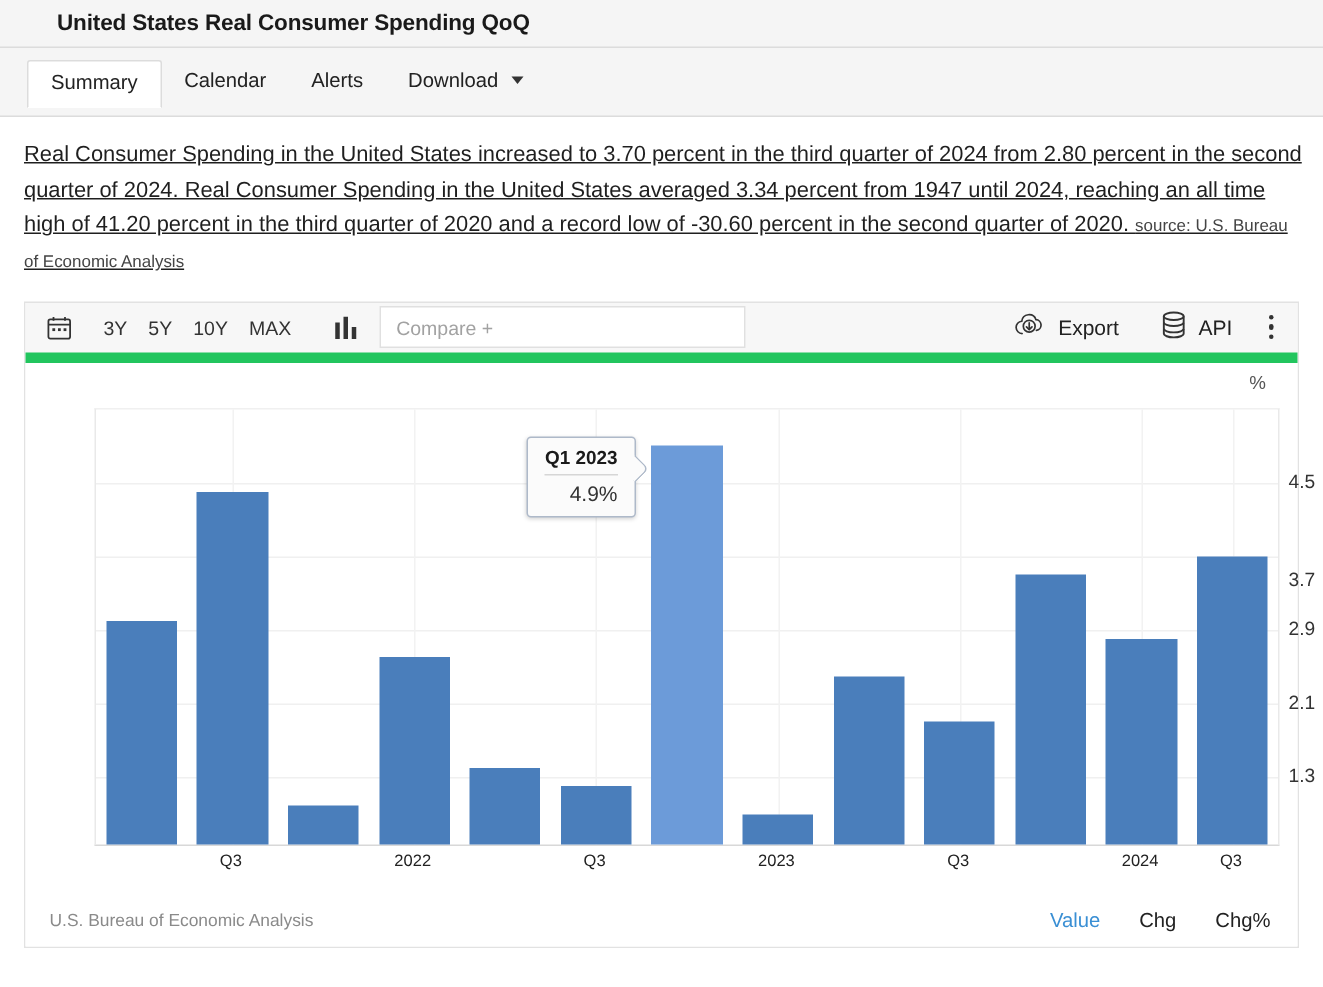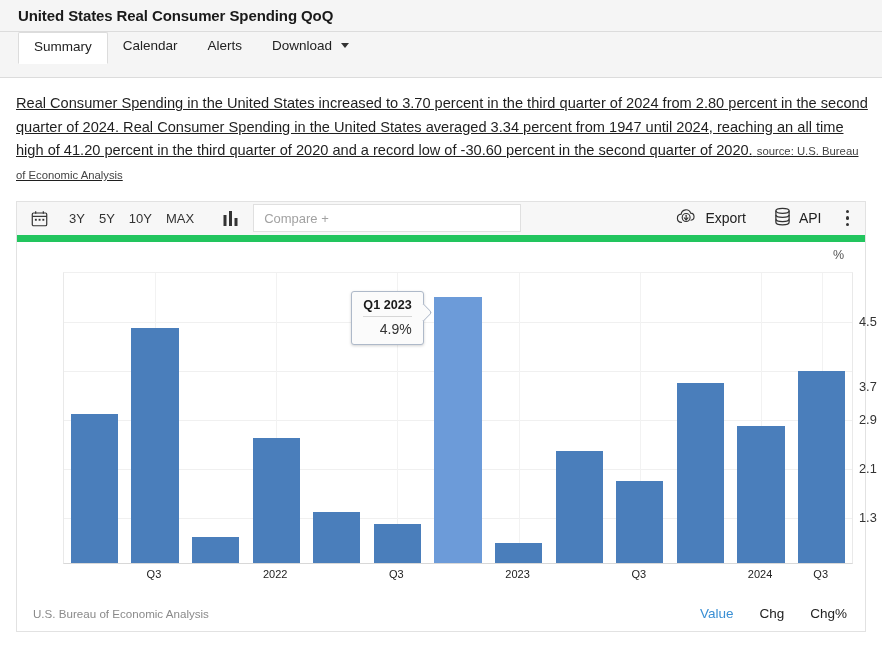--- a/index.html
+++ b/index.html
@@ -24,28 +24,29 @@
     display: flex;
     align-items: center;
     padding: 0 0 0 18px;
     box-sizing: border-box;
   }
   .page-title {
     font-size: 15px;
     font-weight: bold;
     color: #1a1a1a;
     letter-spacing: -0.1px;
+    margin-left: 20px;
   }
 
   
   .tabbar {
     height: 46px;
     background: #f5f5f5;
     display: flex;
-    align-items: flex-start;
+    align-items: center;
     padding-left: 18px;
     box-sizing: border-box;
     position: relative;
   }
   .tabbar::after {
     content: "";
     position: absolute;
     left: 0; right: 0; bottom: 0;
     height: 1px;
     background: #dcdcdc;
@@ -124,21 +125,21 @@
     cursor: pointer;
   }
   .bars-icon-wrap {
     padding: 0 14px 0 22px;
     display: flex;
     align-items: flex-end;
     cursor: pointer;
   }
   .compare-input {
     flex: 0 0 auto;
-    width: 268px;
+    width: 244px;
     height: 28px;
     background: #ffffff;
     border: 1px solid #e0e0e0;
     font-size: 13px;
     color: #999999;
     padding: 0 10px;
     box-sizing: border-box;
     font-family: "Liberation Sans", sans-serif;
     outline: none;
   }

